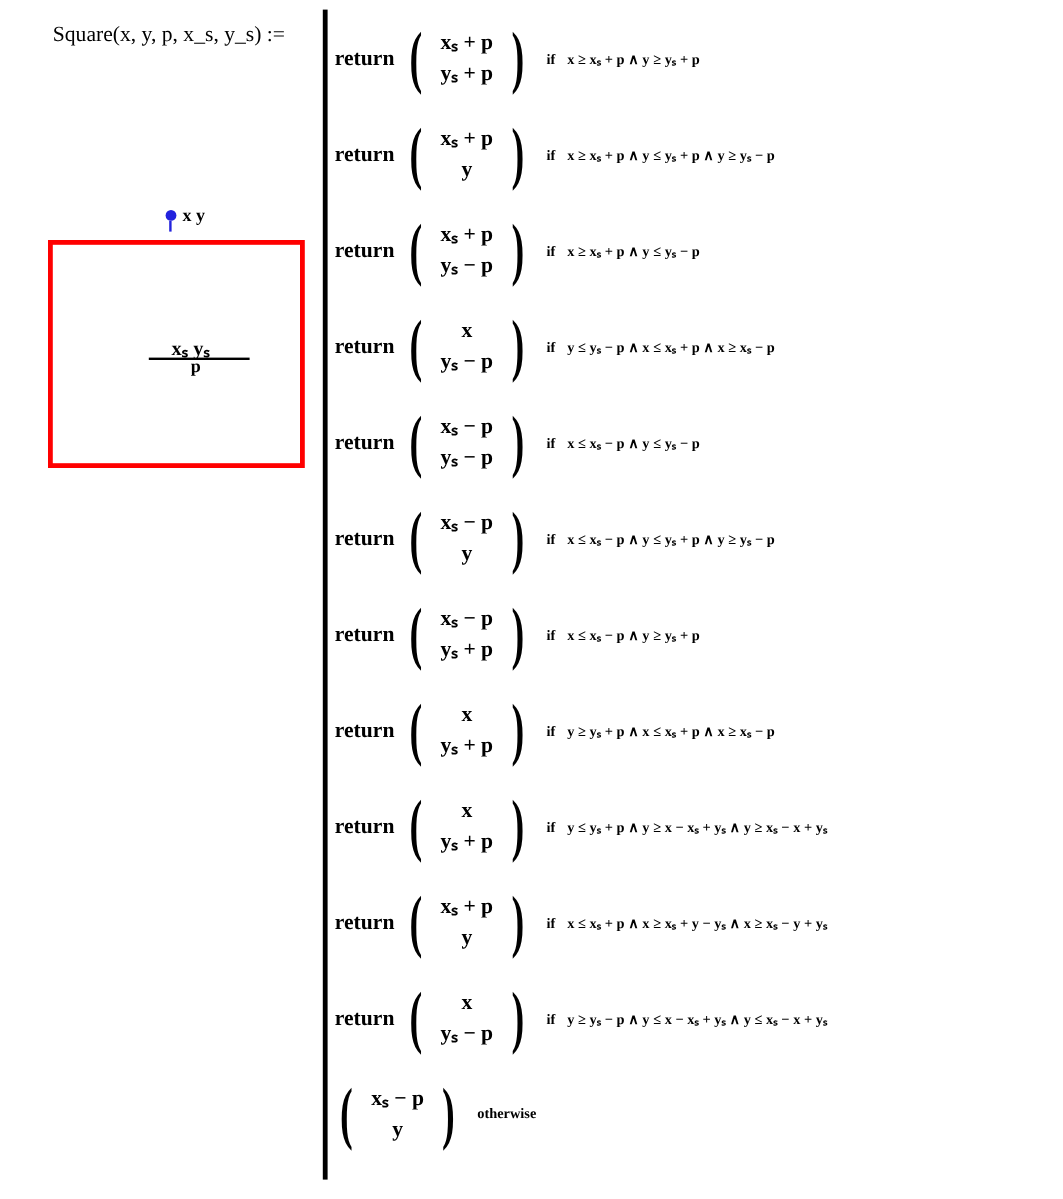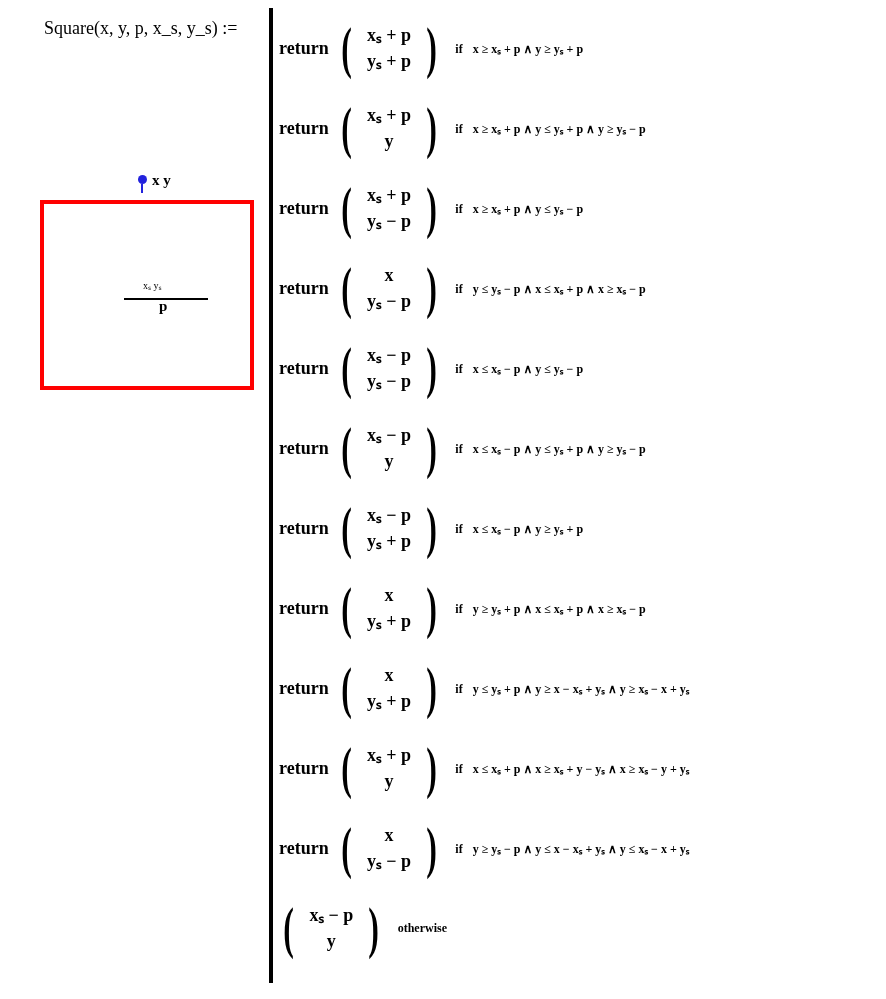--- a/index.html
+++ b/index.html
@@ -134,22 +134,22 @@
     position: absolute;
     left: 112px;
     top: 2px;
     font-size: 15px;
     font-weight: bold;
   }
   .center-label {
     position: absolute;
     left: 103px;
     top: 108px;
-    font-size: 10px;
-    font-weight: normal;
+    font-size: 17px;
+    font-weight: bold;
     text-align: center;
   }
   .center-rule {
     position: absolute;
     left: 84px;
     top: 128px;
     width: 84px;
     height: 2px;
     background: #000000;
   }

